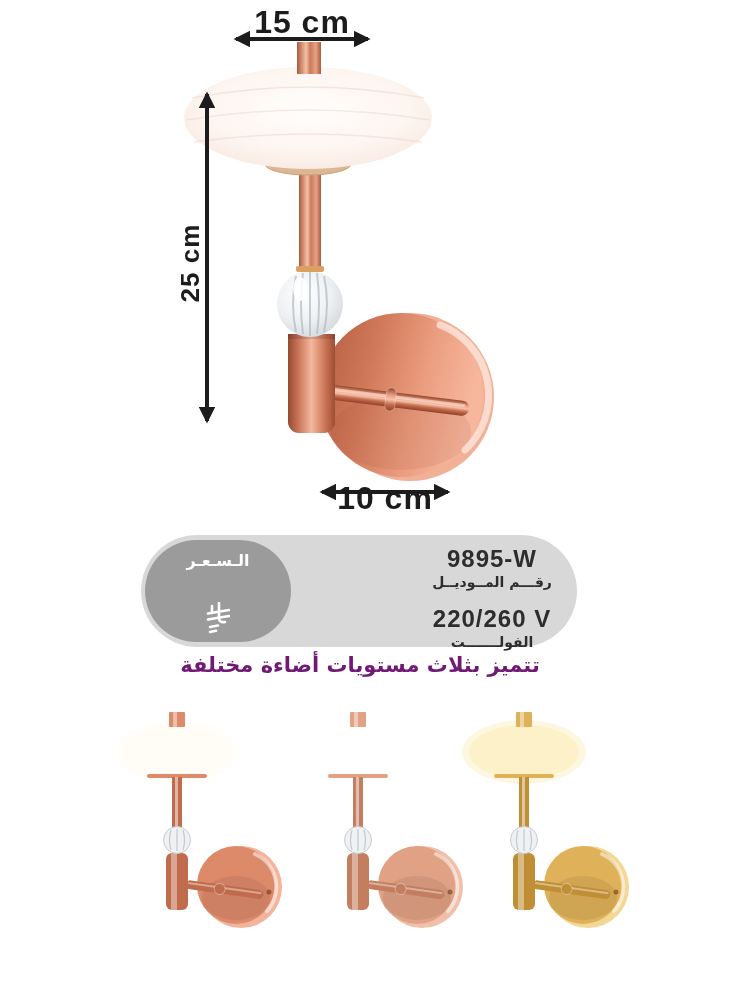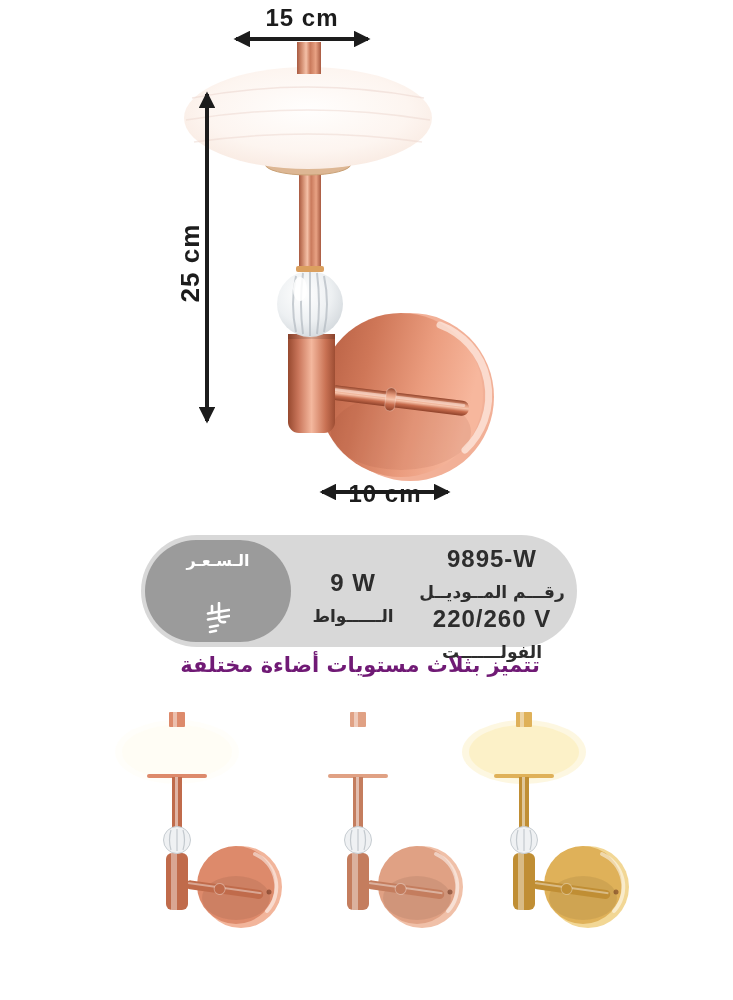--- a/index.html
+++ b/index.html
@@ -6,21 +6,21 @@
   .page{
     position:relative;width:733px;height:1000px;margin:0 auto;
     background:#ffffff;overflow:hidden;
     font-family:"Liberation Sans","DejaVu Sans",sans-serif;
   }
   svg{display:block;}
   .abs{position:absolute;}
   
   .dim-label{
     position:absolute;text-align:center;font-weight:bold;
-    font-size:24px;letter-spacing:1px;color:var(--c-annotation,#1c1c1c);
+    font-size:32px;letter-spacing:1px;color:var(--c-annotation,#1c1c1c);
     white-space:nowrap;
   }
   .dim-top{left:232px;top:4px;width:140px;}
   .dim-left{left:135px;top:248px;width:110px;height:30px;font-size:26px;
     transform:rotate(-90deg);transform-origin:center;}
   .dim-bottom{left:315px;top:480px;width:140px;}
   
   .spec-panel{
     position:absolute;left:141px;top:535px;width:436px;height:112px;
     background:var(--c-panel-bg,#d8d8d8);border-radius:56px;
@@ -31,21 +31,21 @@
   }
   .arabic{font-family:"DejaVu Sans",sans-serif;direction:rtl;}
   .price-label{
     position:absolute;top:11px;left:0;width:100%;text-align:center;
     color:#ffffff;font-weight:bold;font-size:16px;letter-spacing:1px;
   }
   .riyal-wrap{position:absolute;top:62px;left:50%;transform:translateX(-50%);}
   .spec-col{position:absolute;text-align:center;color:var(--c-spec-text,#2d2d2d);}
   .spec-value{font-weight:bold;font-size:24px;letter-spacing:1px;direction:ltr;
     font-family:"Liberation Sans","DejaVu Sans",sans-serif;}
-  .spec-label{font-weight:bold;font-size:17px;margin-top:9px;}
+  .spec-label{font-weight:bold;font-size:14px;margin-top:1px;}
   .col-watt{left:152px;top:34px;width:120px;}
   .col-model{left:276px;top:10px;width:150px;}
   .col-volt{left:276px;top:70px;width:150px;}
   
   .caption{
     position:absolute;left:120px;top:653px;width:480px;text-align:center;
     font-weight:bold;font-size:21px;color:#701a75;
   }
   
   .variant{position:absolute;top:706px;width:185px;height:240px;}
@@ -165,24 +165,20 @@
             <path d="M6,4 L6,11"></path>
             <path d="M13,1 L13,16 Q13,21 19,20"></path>
             <path d="M2,11.5 L23,8"></path>
             <path d="M2,17.5 L23,14"></path>
             <path d="M4,25 L12,23.5"></path>
             <path d="M4,30 L10,28.8"></path>
           </g>
         </svg>
       </div>
     </div>
-    <div class="spec-col col-watt">
-      <div class="spec-value">9 W</div>
-      <div class="spec-label arabic">الــــــواط</div>
-    </div>
     <div class="spec-col col-model">
       <div class="spec-value">9895-W</div>
       <div class="spec-label arabic">رقـــم المــوديــل</div>
     </div>
     <div class="spec-col col-volt">
       <div class="spec-value">220/260 V</div>
       <div class="spec-label arabic">الفولـــــــت</div>
     </div>
   </div>
 

